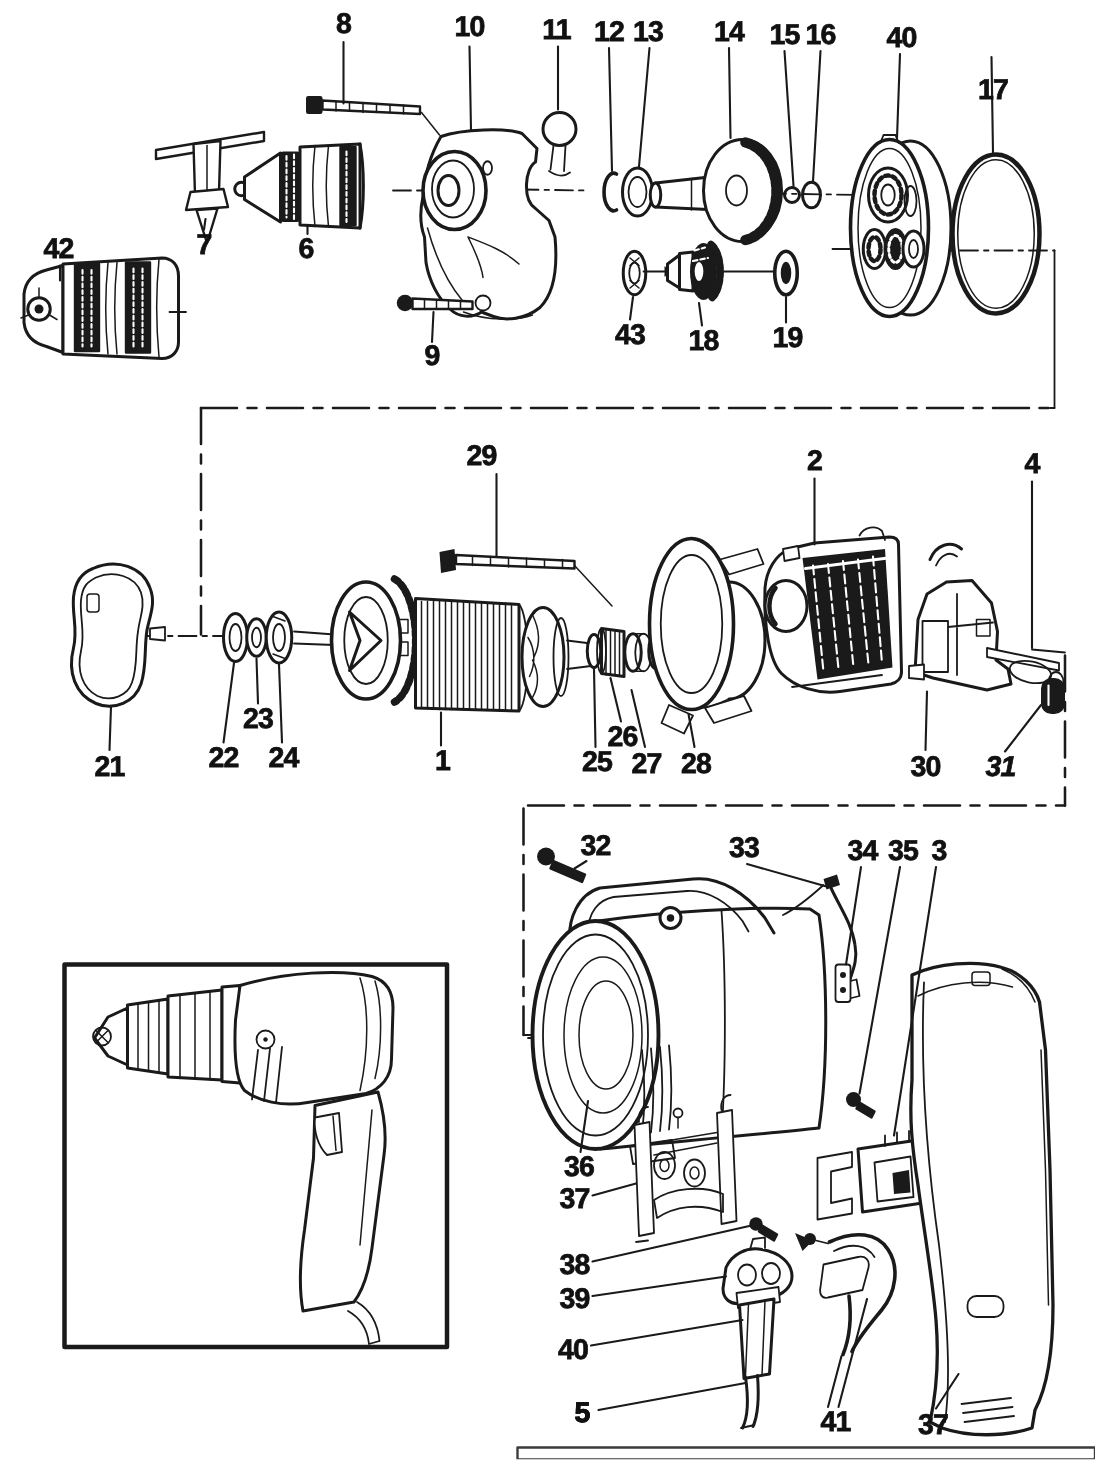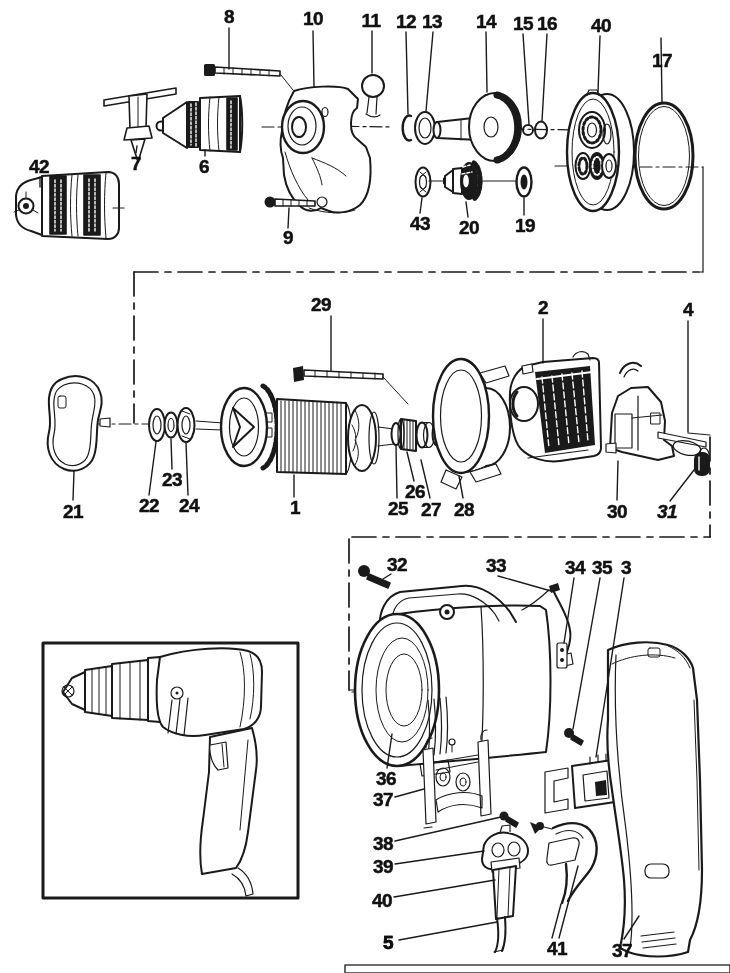--- a/index.html
+++ b/index.html
@@ -486,21 +486,21 @@
       <div class="callout" style="left: 229px; top: 17px;">8</div>
       <div class="callout" style="left: 288px; top: 238px;">9</div>
       <div class="callout" style="left: 313px; top: 19px;">10</div>
       <div class="callout" style="left: 371px; top: 21px; text-align: center;">11</div>
       <div class="callout" style="left: 406px; top: 22px;">12</div>
       <div class="callout" style="left: 432px; top: 22px;">13</div>
       <div class="callout" style="left: 486px; top: 22px;">14</div>
       <div class="callout" style="left: 523px; top: 24px;">15</div>
       <div class="callout" style="left: 547px; top: 24px;">16</div>
       <div class="callout" style="left: 662px; top: 27px; margin-top: 34px;">17</div>
-      <div class="callout" style="left: 469px; top: 228px;">20</div>
+      <div class="callout" style="left: 469px; top: 228px;">18</div>
       <div class="callout" style="left: 525px; top: 226px;">19</div>
       <div class="callout" style="left: 601px; top: 26px;">40</div>
       <div class="callout" style="left: 73px; top: 512px;">21</div>
       <div class="callout" style="left: 149px; top: 506px;">22</div>
       <div class="callout" style="left: 172px; top: 480px;">23</div>
       <div class="callout" style="left: 189px; top: 506px;">24</div>
       <div class="callout" style="left: 398px; top: 509px;">25</div>
       <div class="callout" style="left: 415px; top: 492px;">26</div>
       <div class="callout" style="left: 431px; top: 510px;">27</div>
       <div class="callout" style="left: 464px; top: 510px;">28</div>

